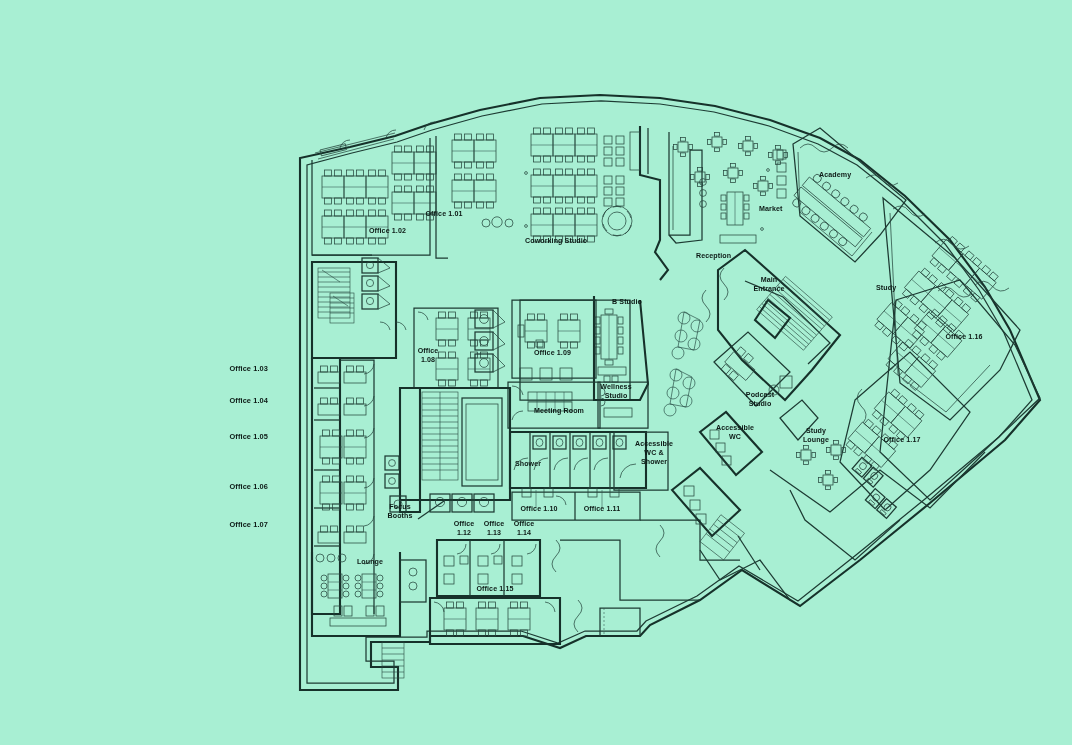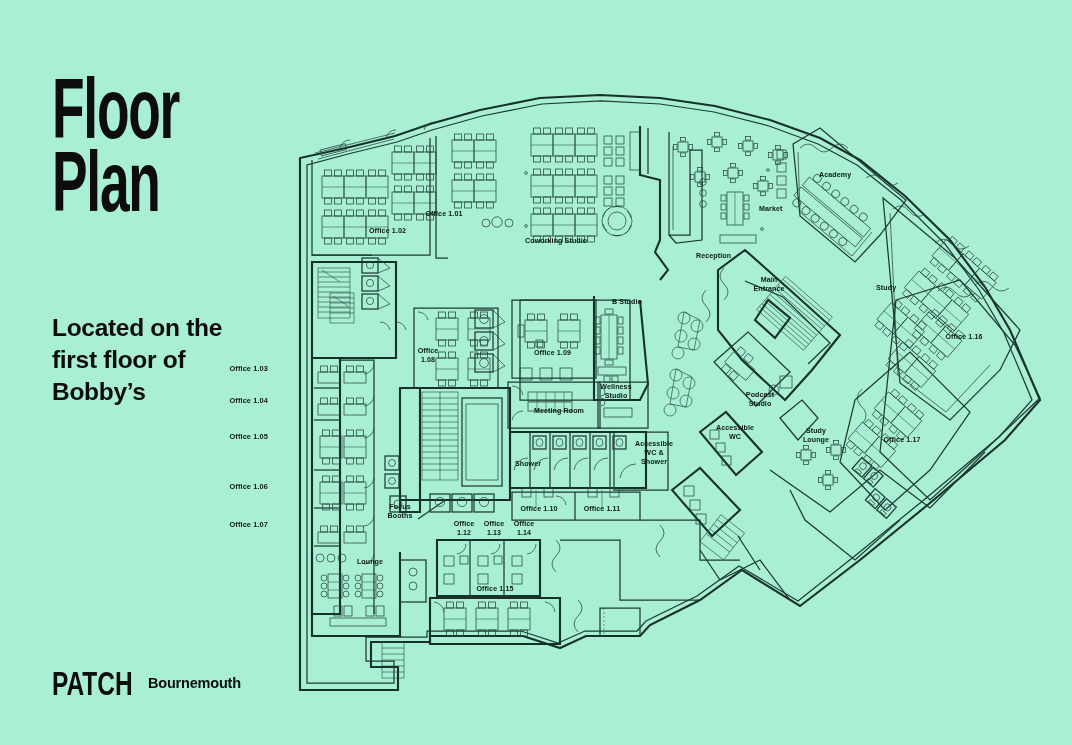--- a/index.html
+++ b/index.html
@@ -66,29 +66,21 @@
     letter-spacing:0.1px;
   }
   .lbl.big{font-size:7.1px;}
   .lbl.side{font-size:7.4px;}
 </style>
 </head>
 <body>
 
 <div id="page">
 
-  <div class="left-col">
-    <h1 class="title"><span class="title-line">Floor</span><span class="title-line">Plan</span></h1>
-    <p class="subtitle">Located on the first floor of Bobby’s</p>
-  </div>
-
-  <div class="brand">
-    <span class="brand-mark">PATCH</span>
-    <span class="brand-city">Bournemouth</span>
-  </div>
+
 
   <div id="plan-wrap">
   <svg id="plan" viewBox="0 0 1072 745" xmlns="http://www.w3.org/2000/svg">
 
     <defs>
 
       <g id="desk2">
         <rect class="w1" x="0" y="0" width="22" height="11"></rect>
         <rect class="w1" x="2.5" y="-6" width="7" height="6"></rect>
         <rect class="w1" x="12.5" y="-6" width="7" height="6"></rect>

